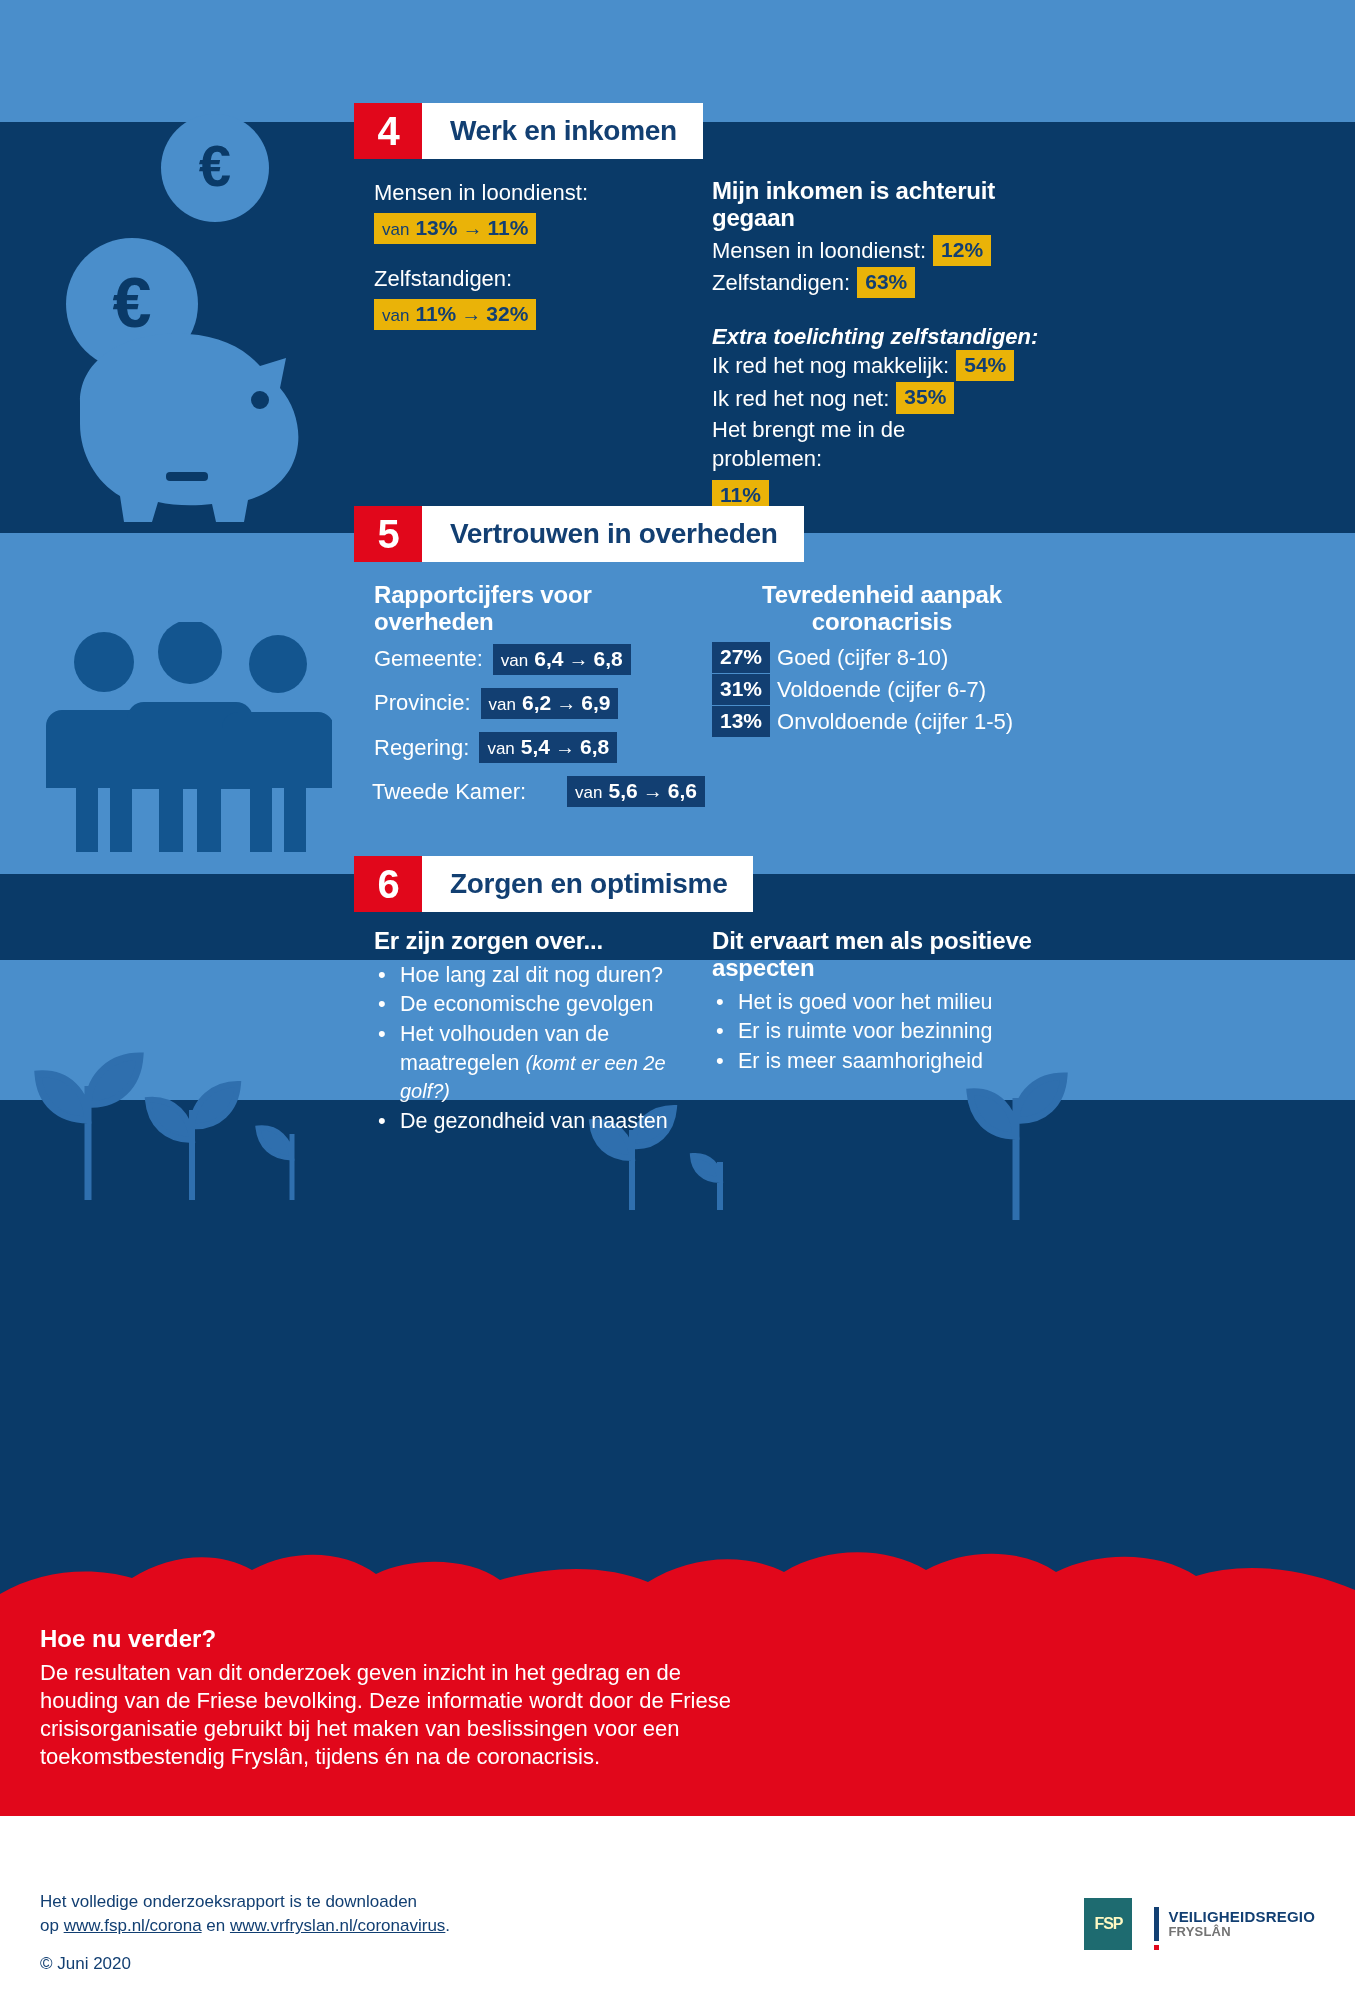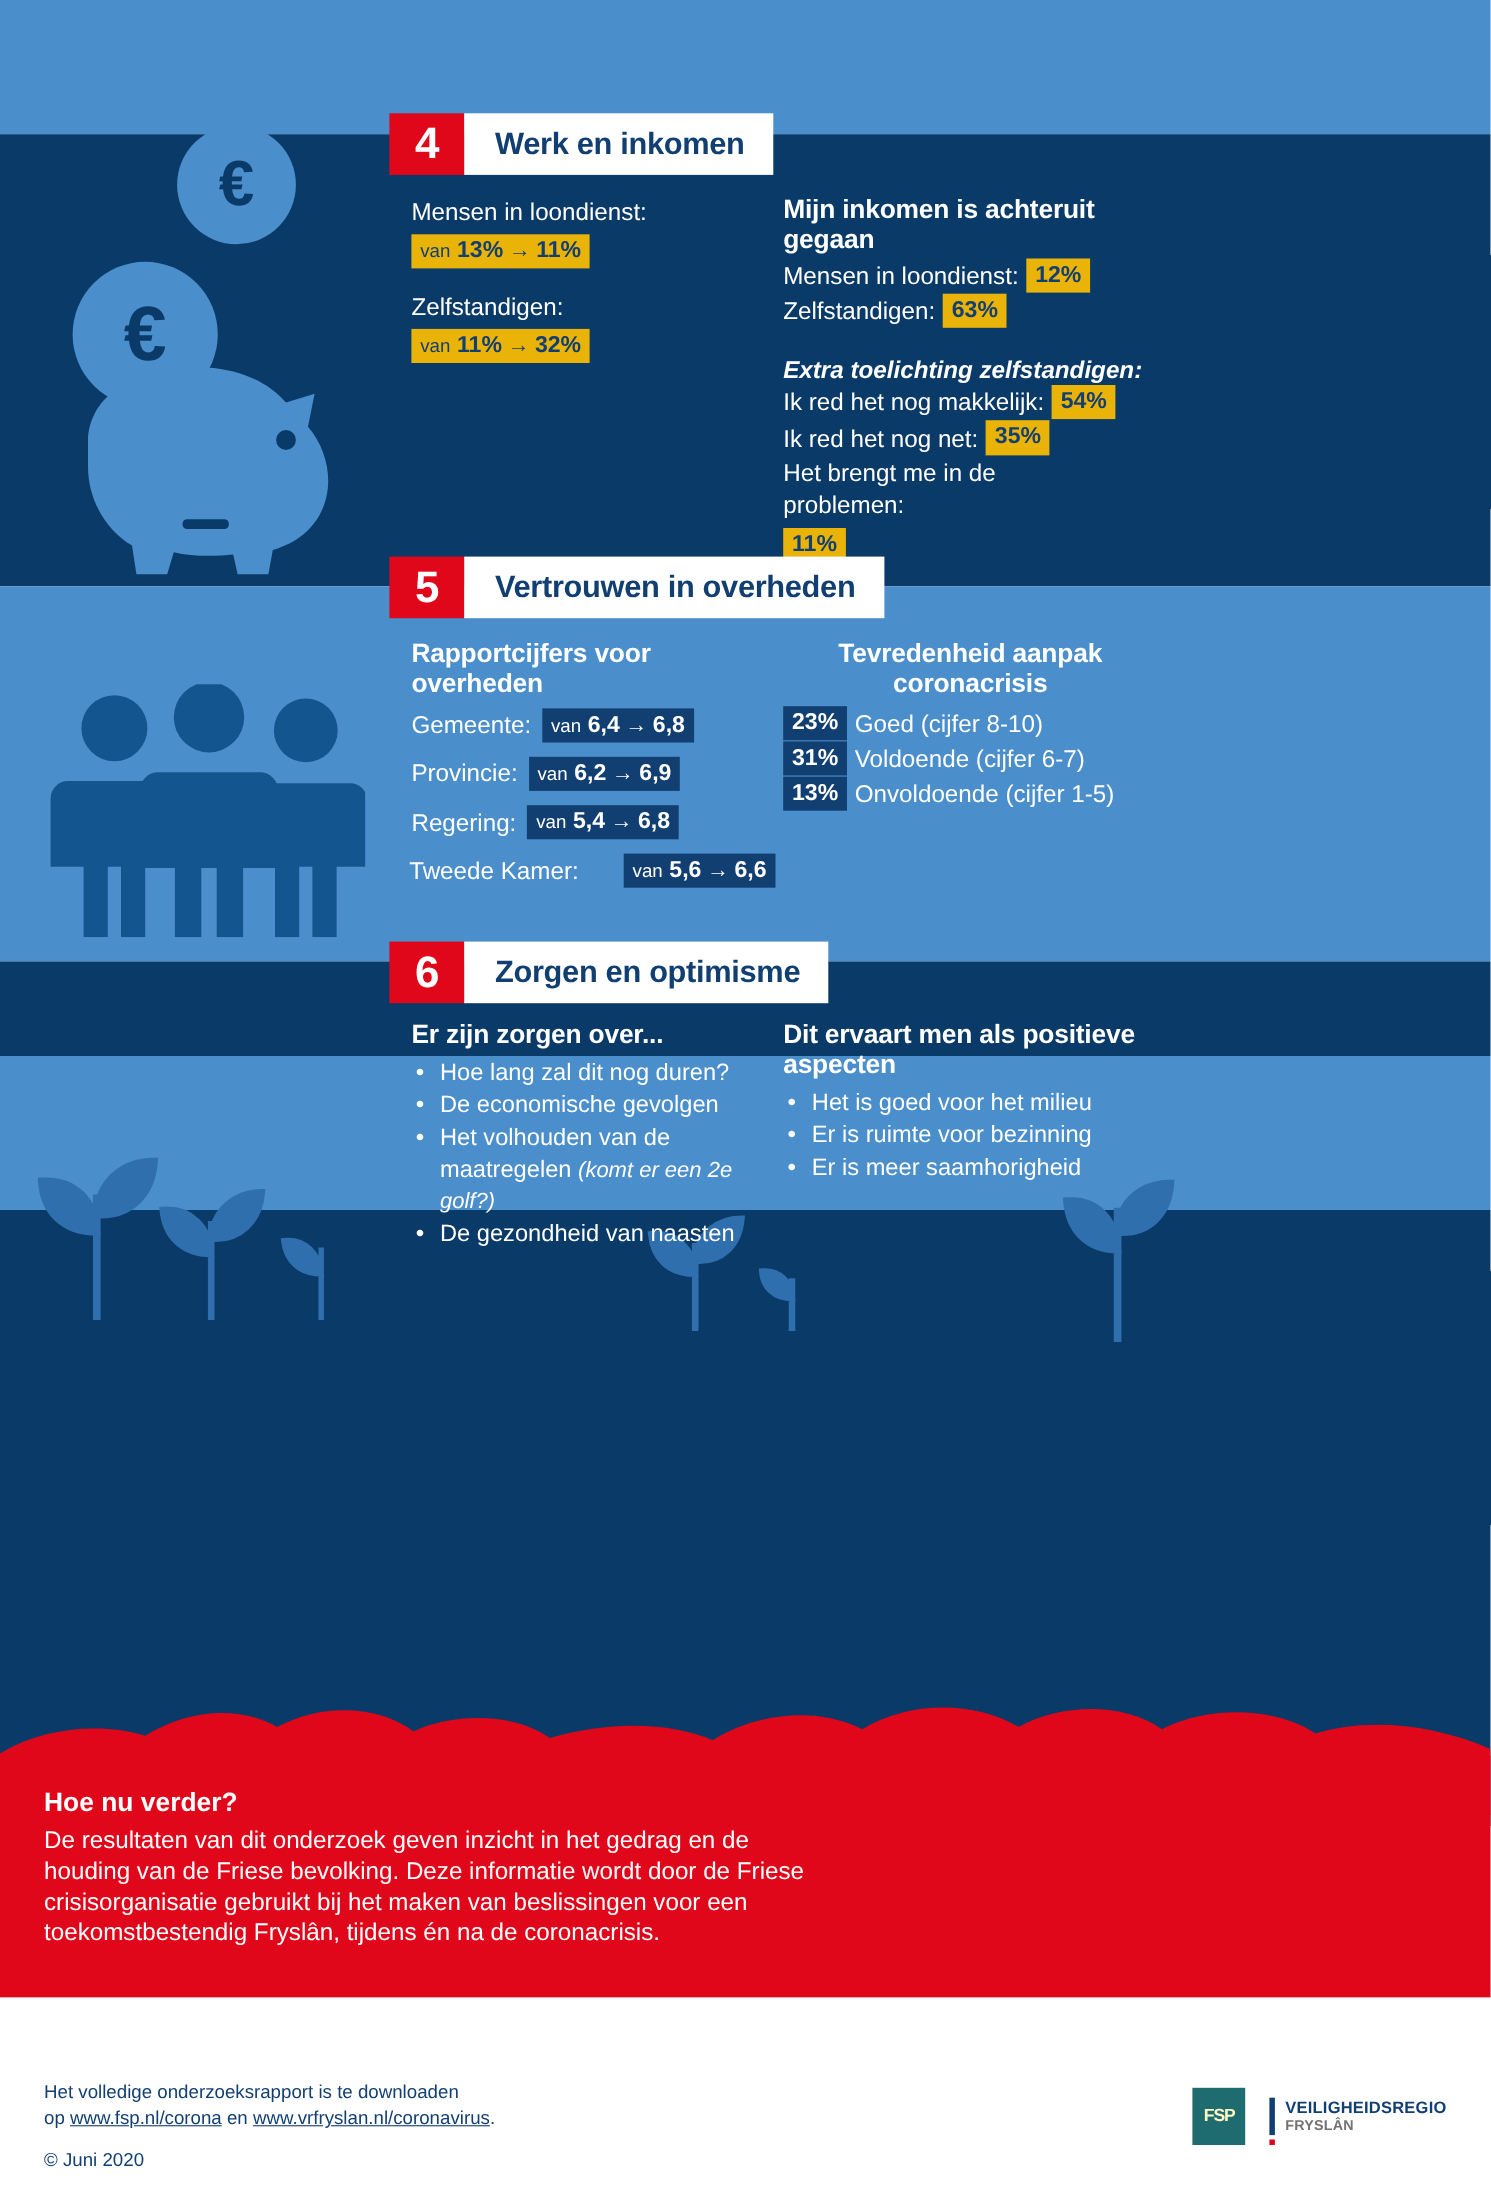--- a/index.html
+++ b/index.html
@@ -307,21 +307,21 @@
         <span class="arr">→</span>
         <span>6,6</span>
       </span>
     </div>
   </div>
 
   <div class="col" style="left:712px; top:582px; width:340px;text-align:center;">
     <div class="h-sub" style="margin-bottom:6px;">Tevredenheid aanpak coronacrisis</div>
 
     <div class="p-line">
-      <span class="badge badge-dark">23%</span>
+      <span class="badge badge-dark">27%</span>
       <span>Goed (cijfer 8-10)</span>
     </div>
     <div class="p-line">
       <span class="badge badge-dark">31%</span>
       <span>Voldoende (cijfer 6-7)</span>
     </div>
     <div class="p-line">
       <span class="badge badge-dark">13%</span>
       <span>Onvoldoende (cijfer 1-5)</span>
     </div>

